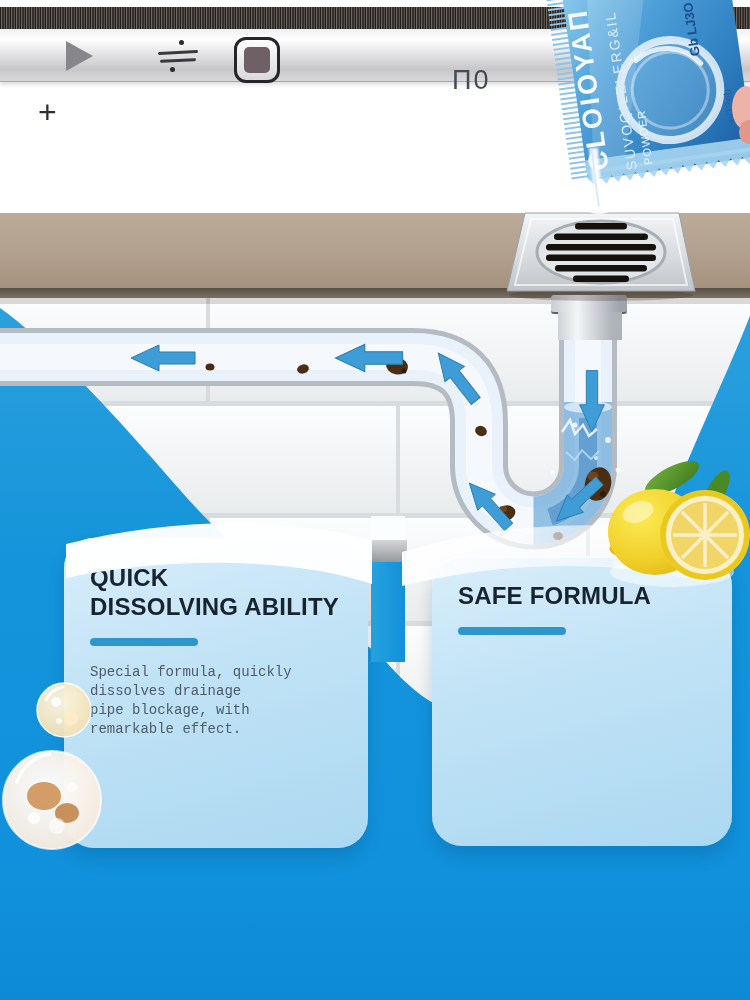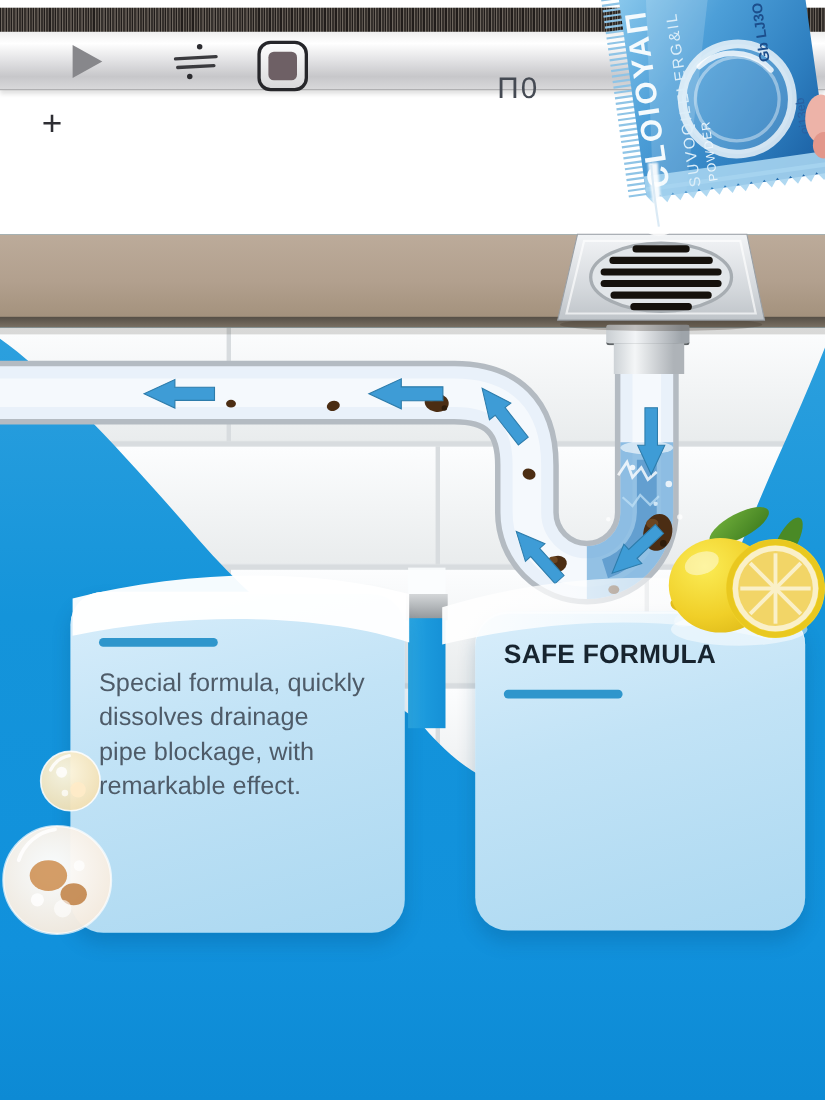--- a/index.html
+++ b/index.html
@@ -34,21 +34,21 @@
   
   .card{border-radius:30px;
     background:linear-gradient(165deg,#d9eefb 0%,#c2e3f6 40%,#abd8f1 100%);
     box-shadow:inset 0 2px 0 rgba(255,255,255,.65),0 10px 16px rgba(5,70,115,.22);}
   .card1{left:64px;top:538px;width:304px;height:310px;}
   .card2{left:392px;top:556px;width:300px;height:290px;margin-left:40px;}
   .card-inner{padding:26px 14px 0 26px;}
   .card-title{font-size:24px;font-weight:700;color:#17242f;line-height:1.2;
     letter-spacing:.2px;white-space:pre-line;}
   .card-divider{width:108px;height:8px;border-radius:4px;background:#2f96cc;margin:16px 0 17px 0;}
-  .card-body{font-size:23px;color:#4e5b68;line-height:1.36;white-space:pre-line;}
+  .card-body{font-size:14px;color:#4e5b68;line-height:1.36;white-space:pre-line;font-family:Liberation Mono, monospace;}
   svg{display:block;}
 </style>
 </head>
 <body>
 
 <div class="canvas">
 
   <div class="abs photo-top"></div>
   <div class="abs fringe"></div>
   <div class="abs metal-bar"></div>
@@ -215,20 +215,22 @@
       <ellipse cx="599" cy="211" rx="10" ry="3" fill="#ffffff" opacity=".85"></ellipse>
     </g>
     <g>
       <ellipse cx="746" cy="108" rx="14" ry="22" fill="#edb3a8"></ellipse>
       <ellipse cx="749" cy="132" rx="10" ry="12" fill="#e2978b"></ellipse>
     </g>
   </svg>
 
   <div class="abs card card1">
     <div class="card-inner">
+      <div class="card-title">QUICK
+DISSOLVING ABILITY</div>
       <div class="card-divider"></div>
       <div class="card-body">Special formula, quickly
 dissolves drainage
 pipe blockage, with
 remarkable effect.</div>
     </div>
   </div>
   <div class="abs card card2">
     <div class="card-inner">
       <div class="card-title">SAFE FORMULA</div>

